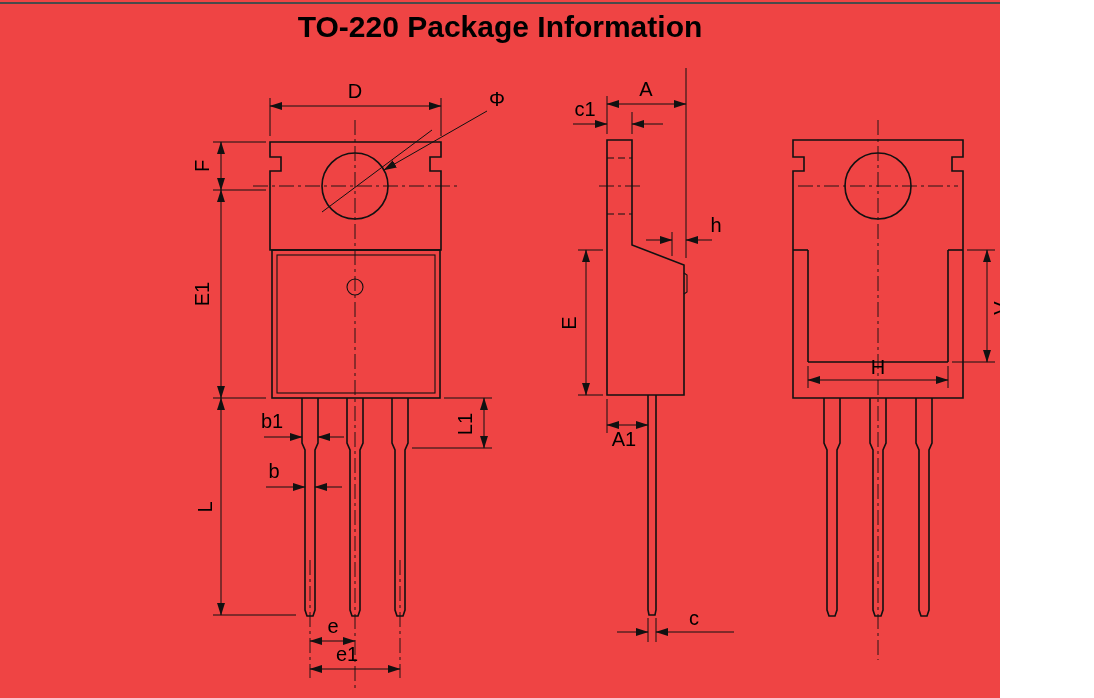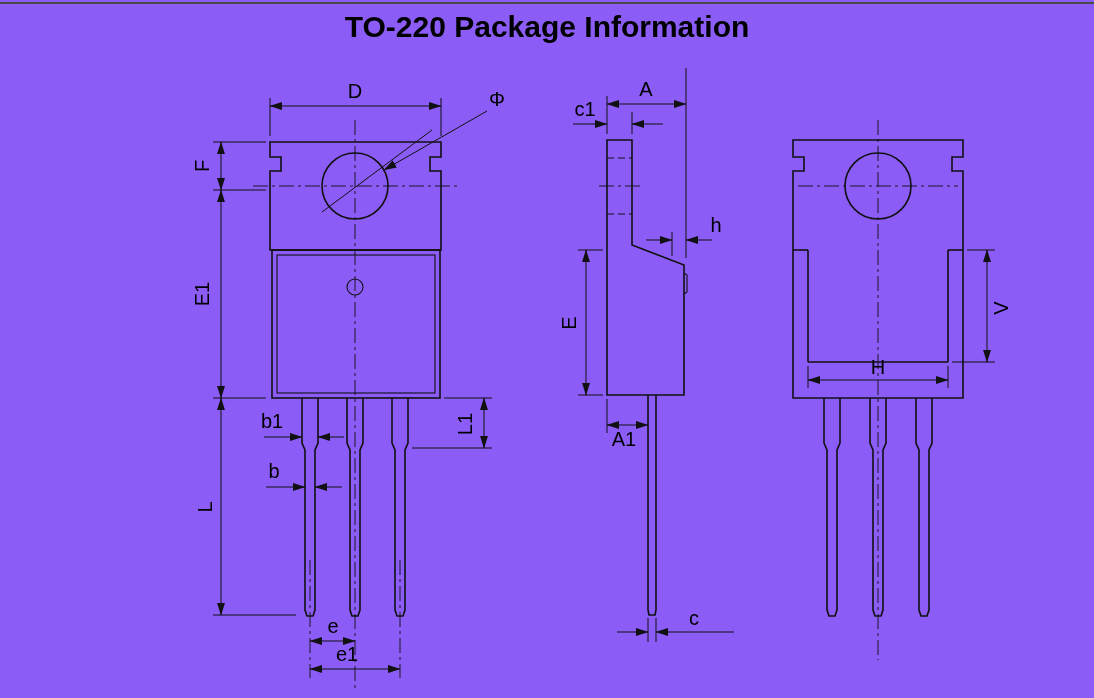--- a/index.html
+++ b/index.html
@@ -1,16 +1,16 @@
 <!DOCTYPE html>
 <html><head>
 <meta charset="utf-8">
 <style>
   html,body { margin:0; padding:0; background:#ffffff; }
-  .page { position:relative; width:1094px; height:698px; background:#8b5cf6; overflow:hidden;
+  .page { position:relative; width:1000px; height:698px; background:#ef4444; overflow:hidden;
           font-family:"Liberation Sans", sans-serif; }
   .top-rule { position:absolute; top:2px; left:0; width:100%; height:2px; background:#4a4a4a; }
   .title { position:absolute; top:10px; left:0; width:100%; text-align:center;
            font-family:"Liberation Sans", sans-serif; font-weight:bold; font-size:30px; color:#000; }
   svg.drawing { position:absolute; top:0; left:0; }
   .part { fill:none; stroke:#111; stroke-width:1.6; stroke-linejoin:miter; }
   .thin { stroke-width:1.1; }
   .ext  { fill:none; stroke:#111; stroke-width:1; }
   .dim  { fill:none; stroke:#111; stroke-width:1; }
   .hid  { fill:none; stroke:#111; stroke-width:1.1; stroke-dasharray:7 4; }

